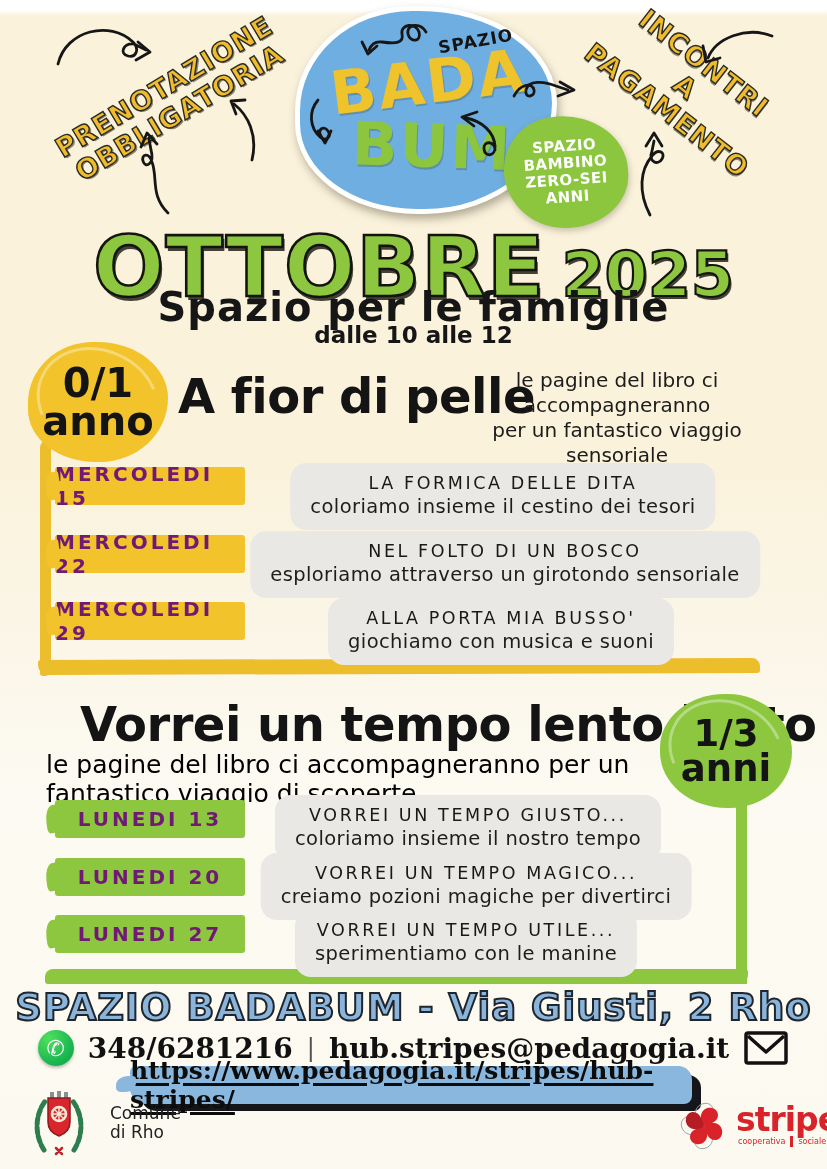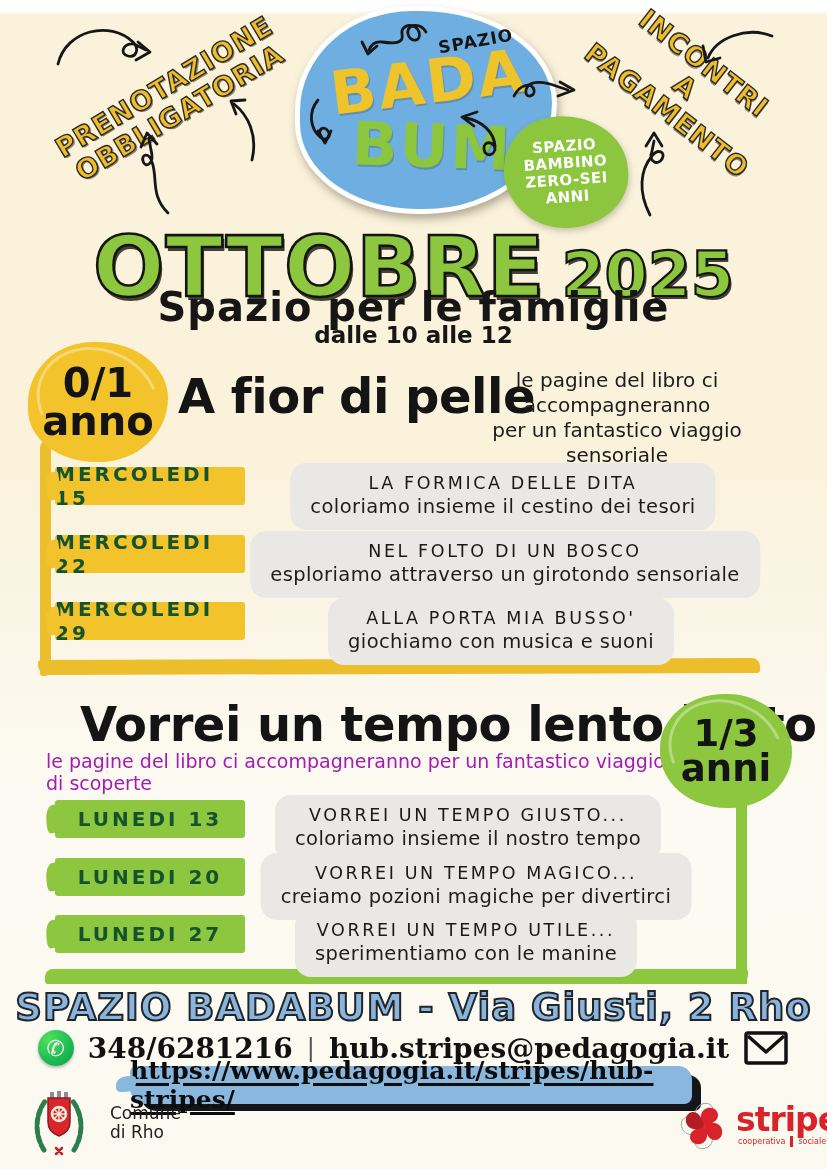--- a/index.html
+++ b/index.html
@@ -87,27 +87,27 @@
     background:#8dc63f; }
   #frame2-h { left:45px; top:969px; width:703px; height:15px;
     background:#8dc63f; border-radius:8px 3px 9px 3px; }
 
   
   .big-heading { font-weight:800; color:#141414; letter-spacing:-.5px; }
   #heading1 { left:178px; top:368px; font-size:48px; }
   #blurb1 { left:452px; top:368px; width:330px; text-align:center;
     font-size:20px; line-height:1.25; color:#1c1c1c; }
   #heading2 { left:80px; top:696px; font-size:48px; }
-  #blurb2 { left:46px; top:750px; width:640px; font-size:19px;
-    color:#a21caf; }
+  #blurb2 { left:46px; top:750px; width:640px; font-size:25px;
+    color:#000000; }
 
   
   .date-badge { position:absolute; left:55px; width:190px; height:38px;
     display:flex; align-items:center; justify-content:center;
-    font-size:20px; font-weight:600; letter-spacing:3px; color:#14532d;
+    font-size:20px; font-weight:600; letter-spacing:3px; color:#701a75;
     border-radius:3px; }
   .date-badge::before { content:""; position:absolute; left:-9px; top:5px;
     bottom:5px; width:14px; background:inherit;
     border-radius:60% 10% 50% 20%; transform:rotate(-8deg); }
   .badge-yellow { background:#f2c32b; }
   .badge-green  { background:#8dc63f; }
 
   .event-box { position:absolute; transform:translateX(-50%);
     background:#e9e8e5; border-radius:16px; padding:9px 20px 11px;
     text-align:center; white-space:nowrap; }

